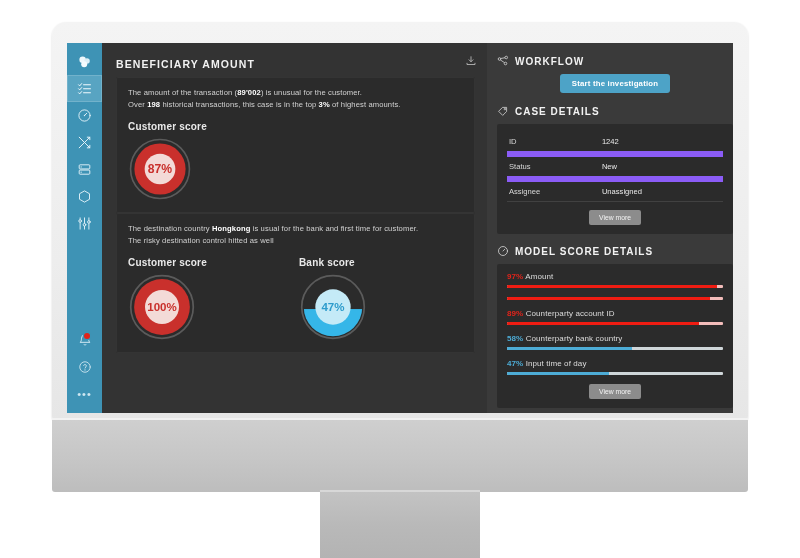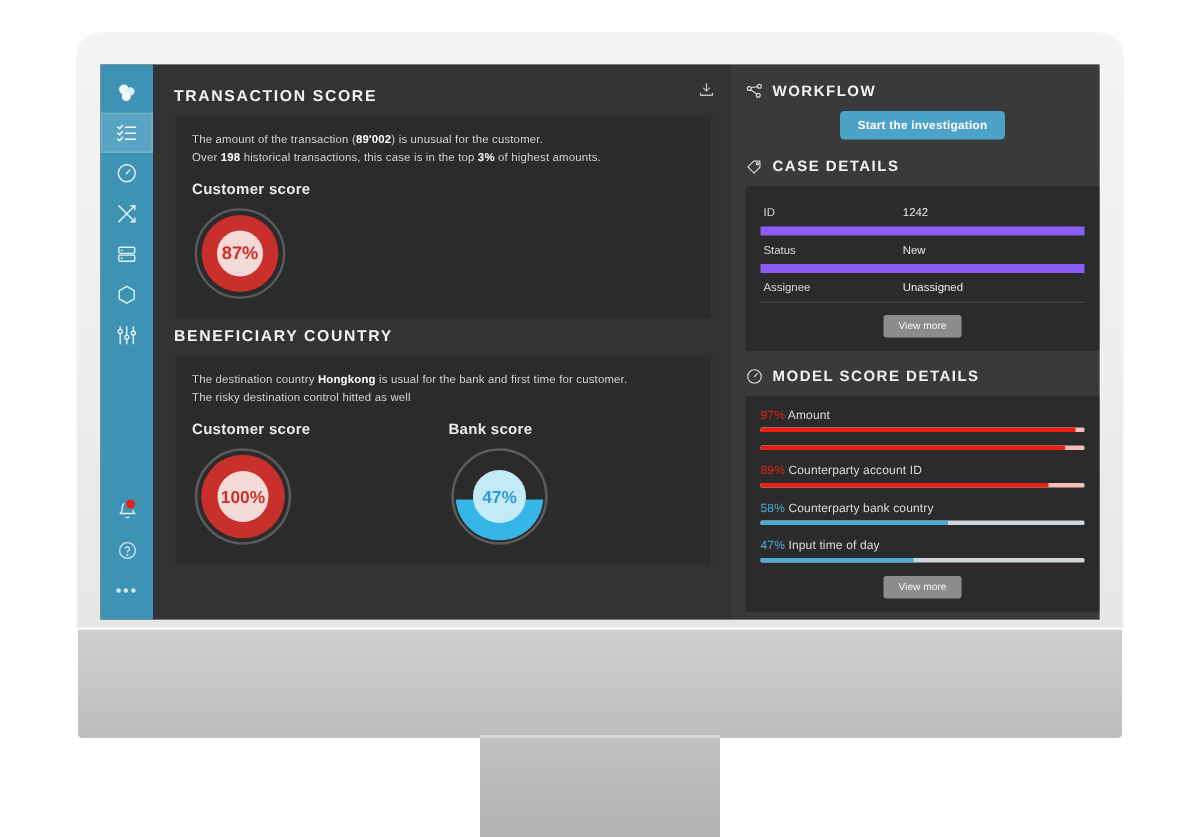--- a/index.html
+++ b/index.html
@@ -113,21 +113,21 @@
   table.kv td.k{width:43%;color:#d9d9d9;}
   table.kv td.v{color:#e9e9e9;}
   table.kv tr:last-child td{border-bottom:1px solid #414141;}
   .btn-ghost{
     display:block;margin:8px auto 0 auto;background:#8c8c8c;color:#f4f4f4;
     border:none;border-radius:2px;font-family:inherit;font-size:6.8px;
     padding:4px 10px;cursor:pointer;
   }
   .score-item{margin-bottom:9px;}
   .score-text{font-size:8px;margin-bottom:4px;letter-spacing:.1px;}
-  .score-pct{font-weight:normal;}
+  .score-pct{font-weight:bold;}
   .score-name{color:#dcdcdc;}
   .bar{height:3px;border-radius:1px;overflow:hidden;width:100%;}
   .bar-fill{height:100%;}
   .red .score-pct{color:#e2231a;}
   .red .bar{background:#f3bdbb;}
   .red .bar-fill{background:#ef1c12;}
   .blue .score-pct{color:#4dacd6;}
   .blue .bar{background:#cfd6d9;}
   .blue .bar-fill{background:#4dacd6;}
 </style>
@@ -230,42 +230,41 @@
 
     <div class="main">
       <div class="dl-icon">
         <svg width="12" height="12" viewBox="0 0 24 24" fill="none" stroke="#bdbdbd" stroke-width="1.7" stroke-linecap="round" stroke-linejoin="round">
           <line x1="12" y1="3.5" x2="12" y2="13"></line>
           <polyline points="8,9.5 12,13.5 16,9.5"></polyline>
           <path d="M4 16.5v2.5h16v-2.5"></path>
         </svg>
       </div>
 
-      <div class="sec-title">TRANSACTION SCORE</div>
+      <div class="sec-title">BENEFICIARY AMOUNT</div>
       <div class="card">
         <p>
           <span>The amount of the transaction (</span><b>89'002</b><span>) is unusual for the customer.</span>
         </p>
         <p>
           <span>Over </span><b>198</b><span> historical transactions, this case is in the top </span><b>3%</b><span> of highest amounts.</span>
         </p>
         <div class="gauge-row">
           <div class="gauge-col">
             <div class="gauge-label">Customer score</div>
             <svg width="64" height="64" viewBox="0 0 100 100">
               <circle cx="50" cy="50" r="46" fill="none" stroke="#5b5b5b" stroke-width="2.5"></circle>
               <circle cx="50" cy="50" r="40" fill="#c9302c"></circle>
               <circle cx="50" cy="50" r="24" fill="#f3dad7"></circle>
               <text x="50" y="56" text-anchor="middle" font-family="Liberation Sans, sans-serif" font-size="19" font-weight="bold" fill="#c9302c">87%</text>
             </svg>
           </div>
         </div>
       </div>
 
-      <div class="sec-title">BENEFICIARY COUNTRY</div>
       <div class="card">
         <p>
           <span>The destination country </span><b>Hongkong</b><span> is usual for the bank and first time for customer.</span>
         </p>
         <p>
           <span>The risky destination control hitted as well</span>
         </p>
         <div class="gauge-row">
           <div class="gauge-col">
             <div class="gauge-label">Customer score</div>

